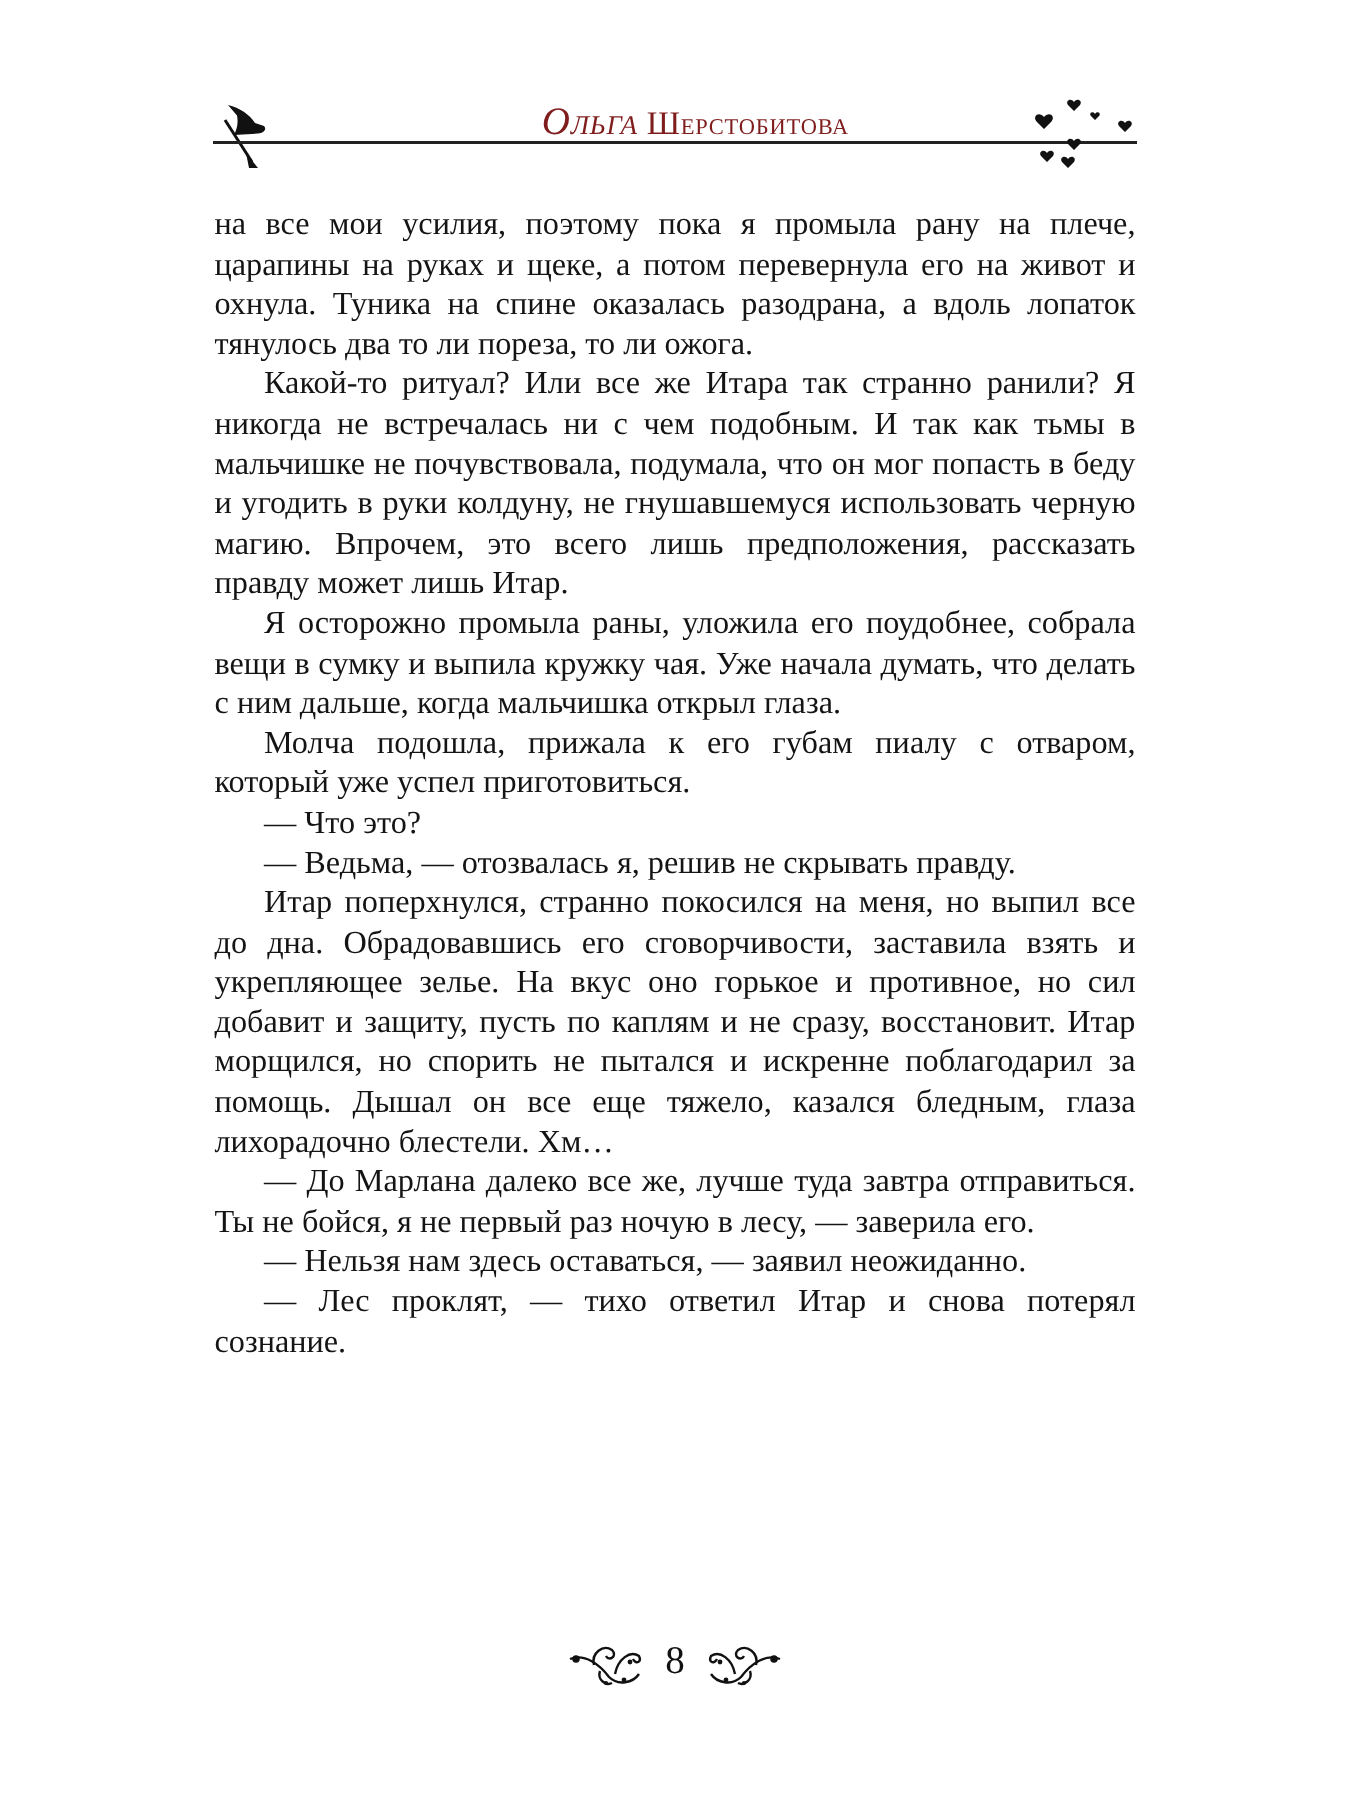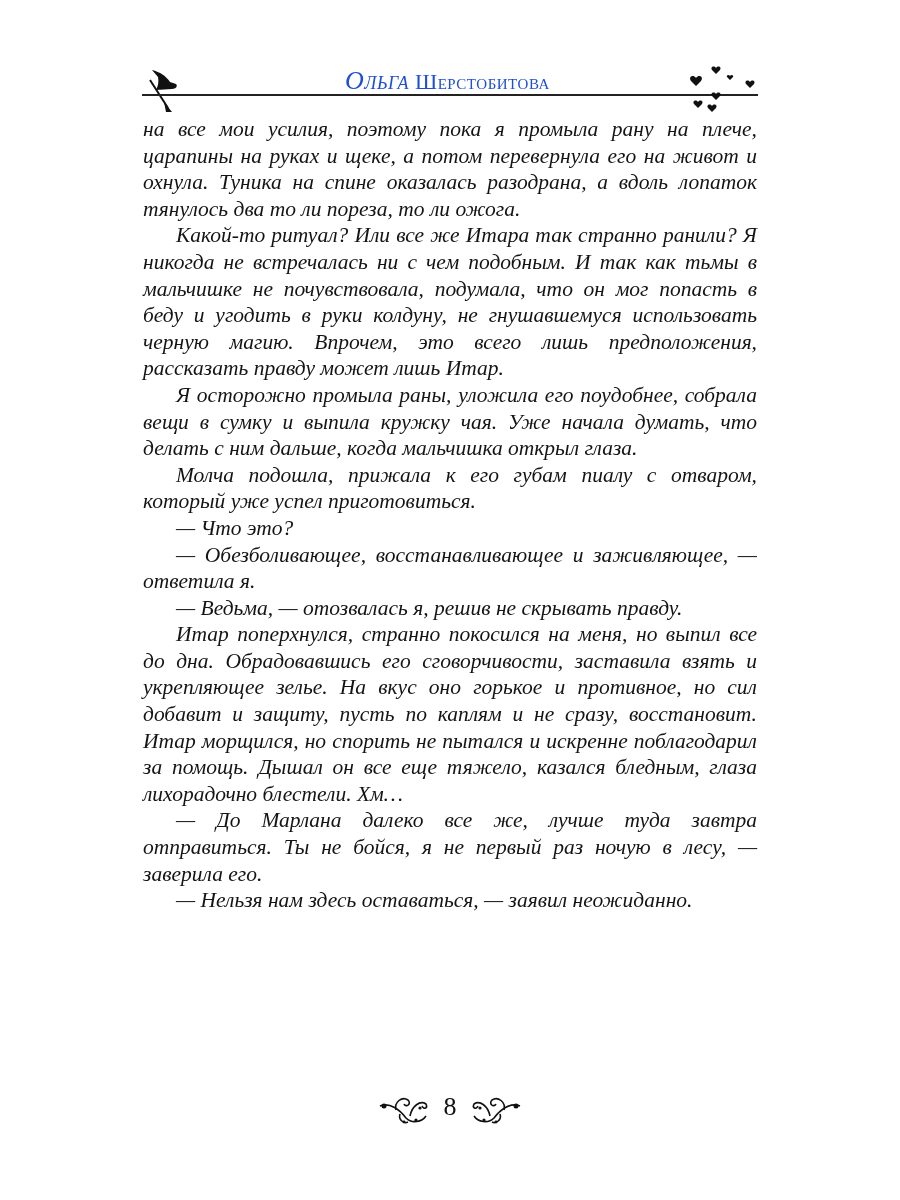--- a/index.html
+++ b/index.html
@@ -2,33 +2,32 @@
 <html><head>
   <meta charset="utf-8">
   <style>
     html, body { margin: 0; padding: 0; background: #ffffff; }
     body { width: 900px; height: 1200px; position: relative; overflow: hidden; }
     .page { position: absolute; left: 0; top: 0; width: 900px; height: 1200px; background: #fff; }
 
     .header { position: absolute; left: 142px; top: 58px; width: 616px; height: 60px; }
     .header-rule { position: absolute; left: 0; right: 0; top: 36px; height: 2px; background: #222; }
     .author-name {
-      position: absolute; left: 203px; top: 8px; width: 240px; text-align: left;
-      font-family: "Liberation Serif", serif; font-size: 22px; letter-spacing: 0.5px; color: #1d4ed8;
+      position: absolute; left: 184px; top: 8px; width: 240px; text-align: right;
+      font-family: "Liberation Serif", serif; font-size: 22px; letter-spacing: 0.5px; color: #7f1d1d;
       font-variant: small-caps;
     }
     .author-name .swash { font-style: italic; font-size: 26px; }
     .witch-hat { position: absolute; left: 4px; top: 4px; width: 40px; height: 52px; }
     .hearts { position: absolute; right: 0; top: 0; width: 70px; height: 56px; }
 
     .body-text {
-      position: absolute; left: 143px; top: 116px; width: 614px;
+      position: absolute; left: 143px; top: 136px; width: 614px;
       font-family: "Liberation Serif", serif; font-size: 21.5px; line-height: 26.6px; color: #141414;
       text-align: justify;
-      font-style: italic;
     }
     .body-text p { margin: 0; text-indent: 33px; text-align: justify; text-align-last: left; }
     .body-text p.cont { text-indent: 0; }
 
     .footer { position: absolute; left: 370px; top: 1088px; width: 160px; height: 44px; }
     .page-number {
       position: absolute; left: 64px; top: 4px; width: 32px; text-align: center;
       font-family: "Liberation Serif", serif; font-size: 26px; color: #111;
     }
     .flourish-left { position: absolute; left: 6px; top: 4px; width: 56px; height: 34px; }
@@ -65,25 +64,25 @@
       </g>
     </svg>
   </div>
 
   <div class="body-text">
     <p class="cont">на все мои усилия, поэтому пока я промыла рану на плече, царапины на руках и щеке, а потом перевернула его на живот и охнула. Туника на спине оказалась разодрана, а вдоль лопаток тянулось два то ли пореза, то ли ожога.</p>
     <p>Какой-то ритуал? Или все же Итара так странно ранили? Я никогда не встречалась ни с чем подобным. И так как тьмы в мальчишке не почувствовала, подумала, что он мог попасть в беду и угодить в руки колдуну, не гнушавшемуся использовать черную магию. Впрочем, это всего лишь предположения, рассказать правду может лишь Итар.</p>
     <p>Я осторожно промыла раны, уложила его поудобнее, собрала вещи в сумку и выпила кружку чая. Уже начала думать, что делать с ним дальше, когда мальчишка открыл глаза.</p>
     <p>Молча подошла, прижала к его губам пиалу с отваром, который уже успел приготовиться.</p>
     <p>— Что это?</p>
-    <p>— Обезболивающее, восстанавливающее и заживляющее, — ответила я.</p>
     <p>— Ведьма, — отозвалась я, решив не скрывать правду.</p>
     <p>Итар поперхнулся, странно покосился на меня, но выпил все до дна. Обрадовавшись его сговорчивости, заставила взять и укрепляющее зелье. На вкус оно горькое и противное, но сил добавит и защиту, пусть по каплям и не сразу, восстановит. Итар морщился, но спорить не пытался и искренне поблагодарил за помощь. Дышал он все еще тяжело, казался бледным, глаза лихорадочно блестели. Хм…</p>
     <p>— До Марлана далеко все же, лучше туда завтра отправиться. Ты не бойся, я не первый раз ночую в лесу, — заверила его.</p>
     <p>— Нельзя нам здесь оставаться, — заявил неожиданно.</p>
+    <p>— Лес проклят, — тихо ответил Итар и снова потерял сознание.</p>
   </div>
 
   <div class="footer">
     <svg class="flourish-left" viewBox="0 0 56 34">
       <g fill="none" stroke="#111" stroke-width="1.6">
         <path d="M4 14 C14 10 24 18 30 26 C36 32 46 30 50 24"></path>
         <path d="M20 18 C18 10 26 4 32 8 C36 12 30 16 28 12"></path>
         <path d="M34 24 C36 14 44 8 50 12 C52 16 48 18 46 14"></path>
         <path d="M24 22 C22 28 28 32 32 30"></path>
       </g>

